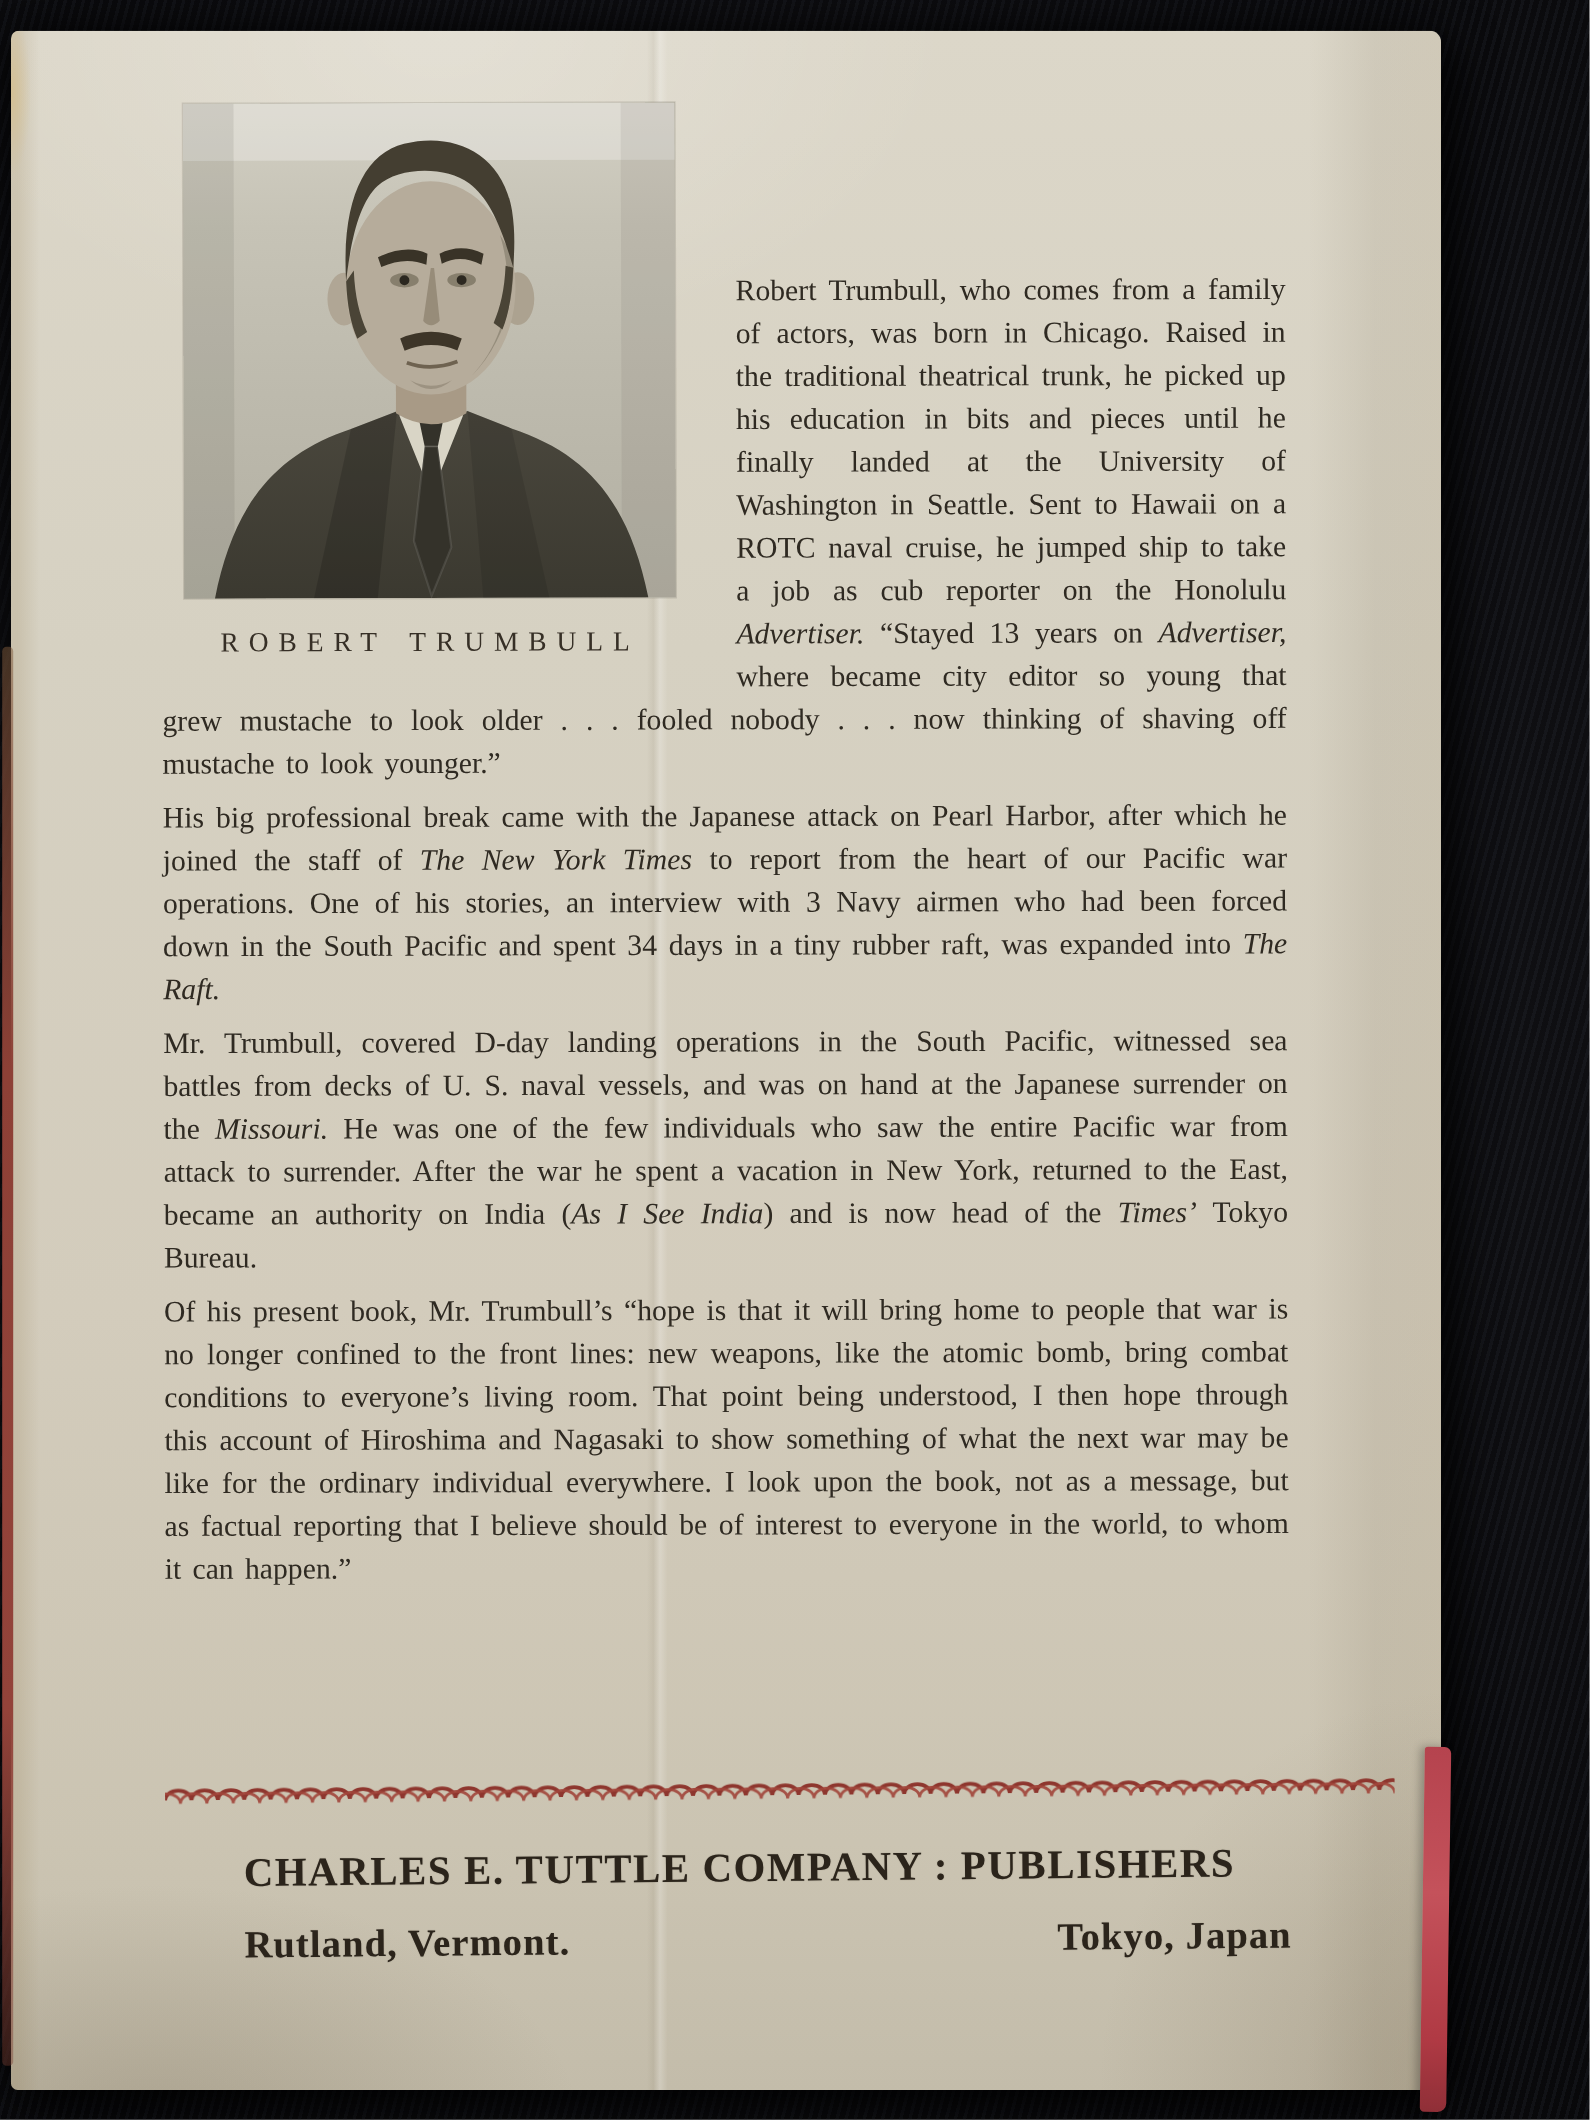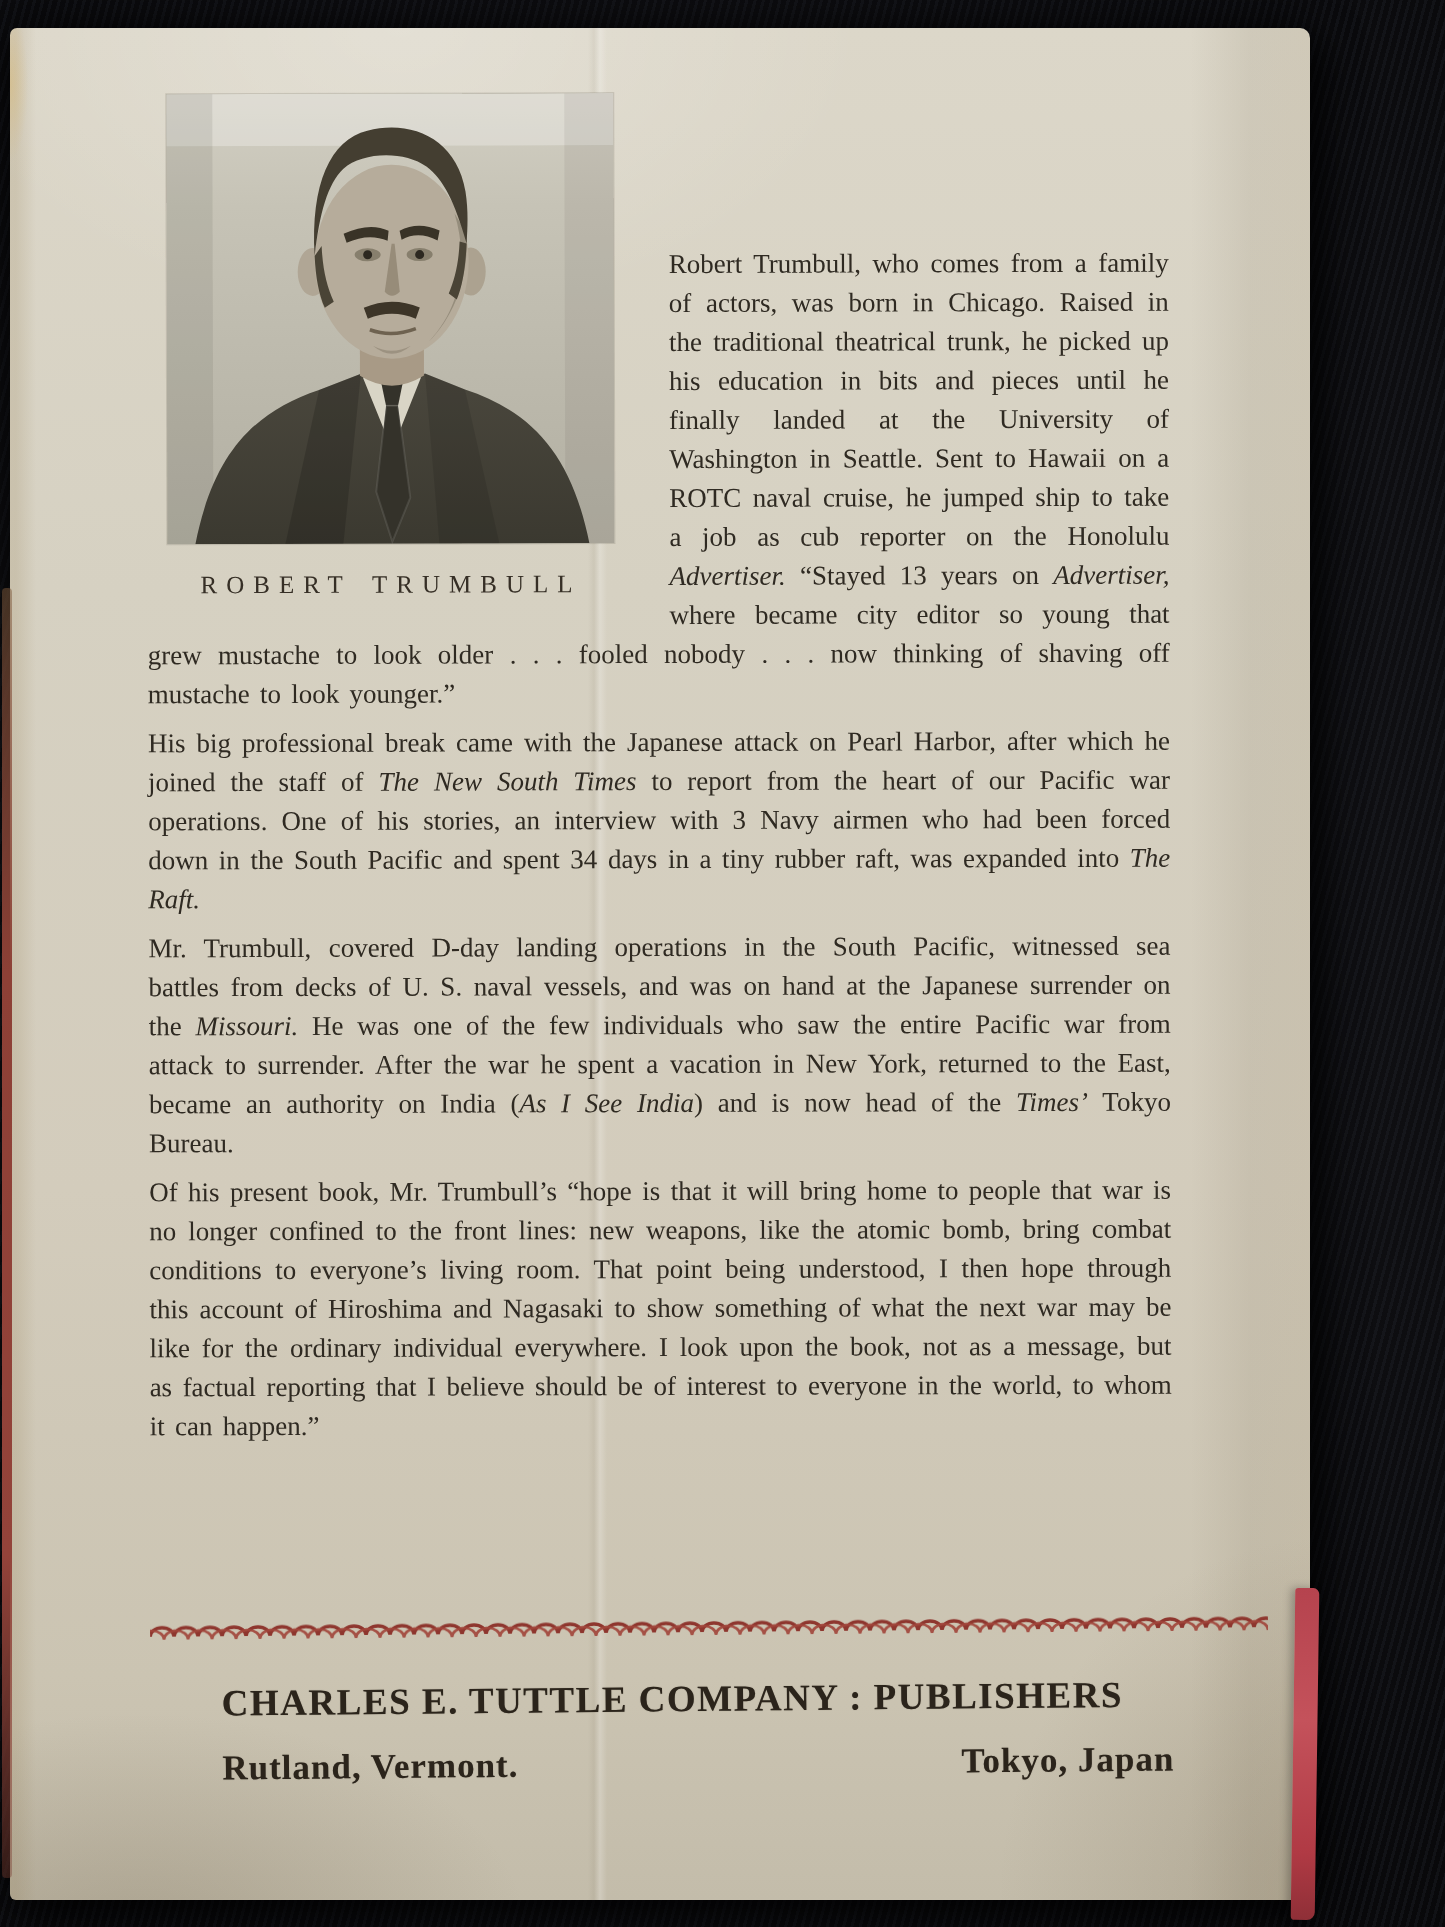--- a/index.html
+++ b/index.html
@@ -134,21 +134,21 @@
             <path d="M197 214 Q 225 202 253 214 L 249 225 Q 225 215 201 225 Z" fill="#3d3528"></path>
             <path d="M203 236 Q 225 244 249 235" stroke="#6e6250" stroke-width="3.5" fill="none"></path>
             <path d="M206 252 Q 225 262 244 252 Q 225 268 206 252 Z" fill="rgba(110,98,80,.35)"></path>
           </g>
         </svg>
       </div>
       <div class="caption">ROBERT TRUMBULL</div>
     </div>
     <div class="spacer"></div>
     <p class="para">Robert Trumbull, who comes from a family of actors, was born in Chicago. Raised in the traditional theatrical trunk, he picked up his education in bits and pieces until he finally landed at the University of Washington in Seattle. Sent to Hawaii on a ROTC naval cruise, he jumped ship to take a job as cub reporter on the Honolulu <em>Advertiser.</em> “Stayed 13 years on <em>Advertiser,</em> where became city editor so young that grew mustache to look older . . . fooled nobody . . . now thinking of shaving off mustache to look younger.”</p>
-    <p class="para">His big professional break came with the Japanese attack on Pearl Harbor, after which he joined the staff of <em>The New South Times</em> to report from the heart of our Pacific war operations. One of his stories, an interview with 3 Navy airmen who had been forced down in the South Pacific and spent 34 days in a tiny rubber raft, was expanded into <em>The Raft.</em></p>
+    <p class="para">His big professional break came with the Japanese attack on Pearl Harbor, after which he joined the staff of <em>The New York Times</em> to report from the heart of our Pacific war operations. One of his stories, an interview with 3 Navy airmen who had been forced down in the South Pacific and spent 34 days in a tiny rubber raft, was expanded into <em>The Raft.</em></p>
     <p class="para">Mr. Trumbull, covered D-day landing operations in the South Pacific, witnessed sea battles from decks of U. S. naval vessels, and was on hand at the Japanese surrender on the <em>Missouri.</em> He was one of the few individuals who saw the entire Pacific war from attack to surrender. After the war he spent a vacation in New York, returned to the East, became an authority on India (<em>As I See India</em>) and is now head of the <em>Times’</em> Tokyo Bureau.</p>
     <p class="para">Of his present book, Mr. Trumbull’s “hope is that it will bring home to people that war is no longer confined to the front lines: new weapons, like the atomic bomb, bring combat conditions to everyone’s living room. That point being understood, I then hope through this account of Hiroshima and Nagasaki to show something of what the next war may be like for the ordinary individual everywhere. I look upon the book, not as a message, but as factual reporting that I believe should be of interest to everyone in the world, to whom it can happen.”</p>
   </div>
 
   <div class="divider">
     <svg width="1118" height="26" viewBox="0 0 1118 26">
       <defs>
         <pattern id="coil" width="24" height="26" patternUnits="userSpaceOnUse">
           <path d="M0 18 a 12 9 0 0 1 24 0" fill="none" stroke="#8e362e" stroke-width="3.4"></path>
           <path d="M-10 21 a 12 9 0 0 1 24 0 M14 21 a 12 9 0 0 1 24 0" fill="none" stroke="#a1453a" stroke-width="2.6" opacity=".9"></path>

